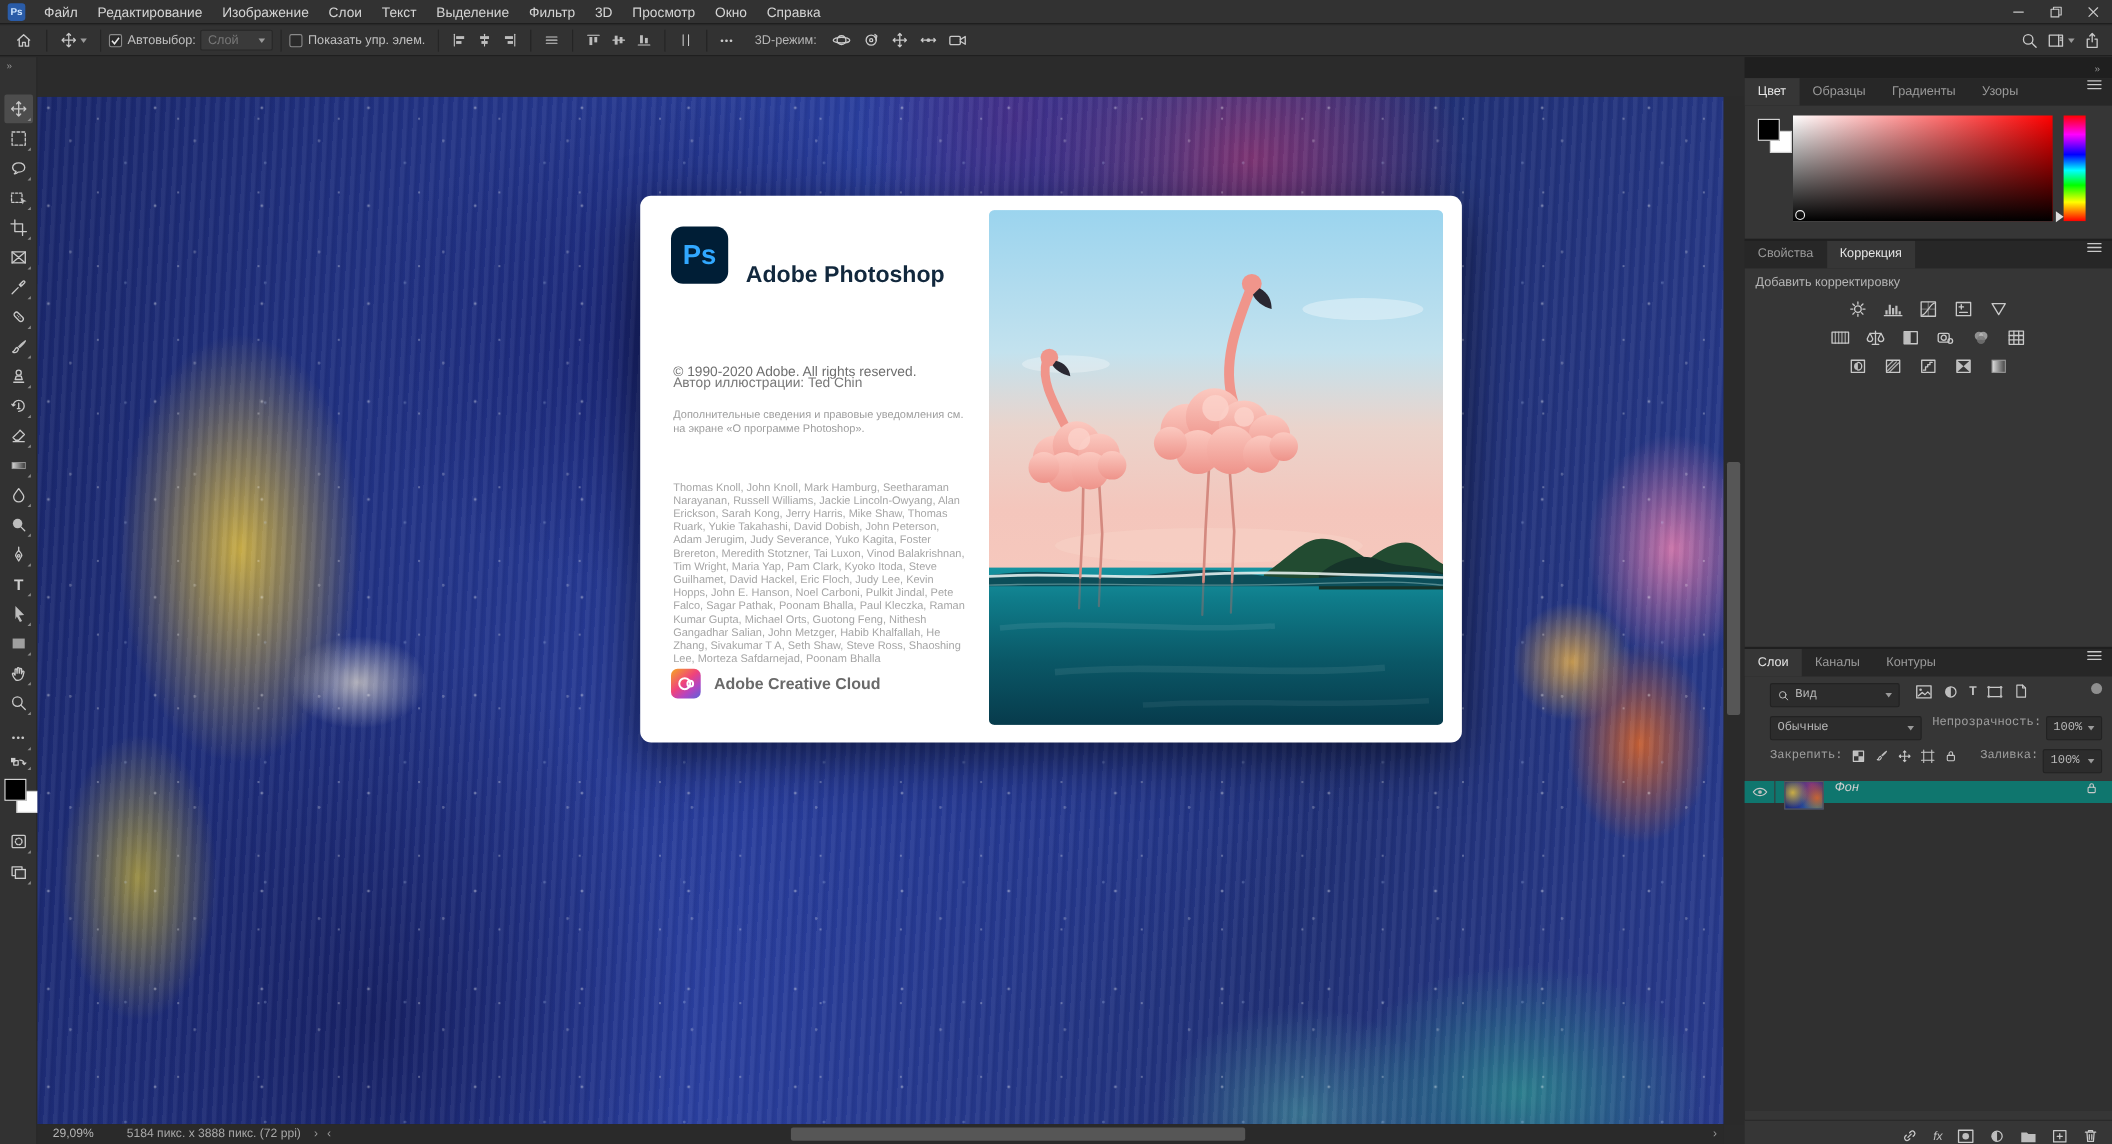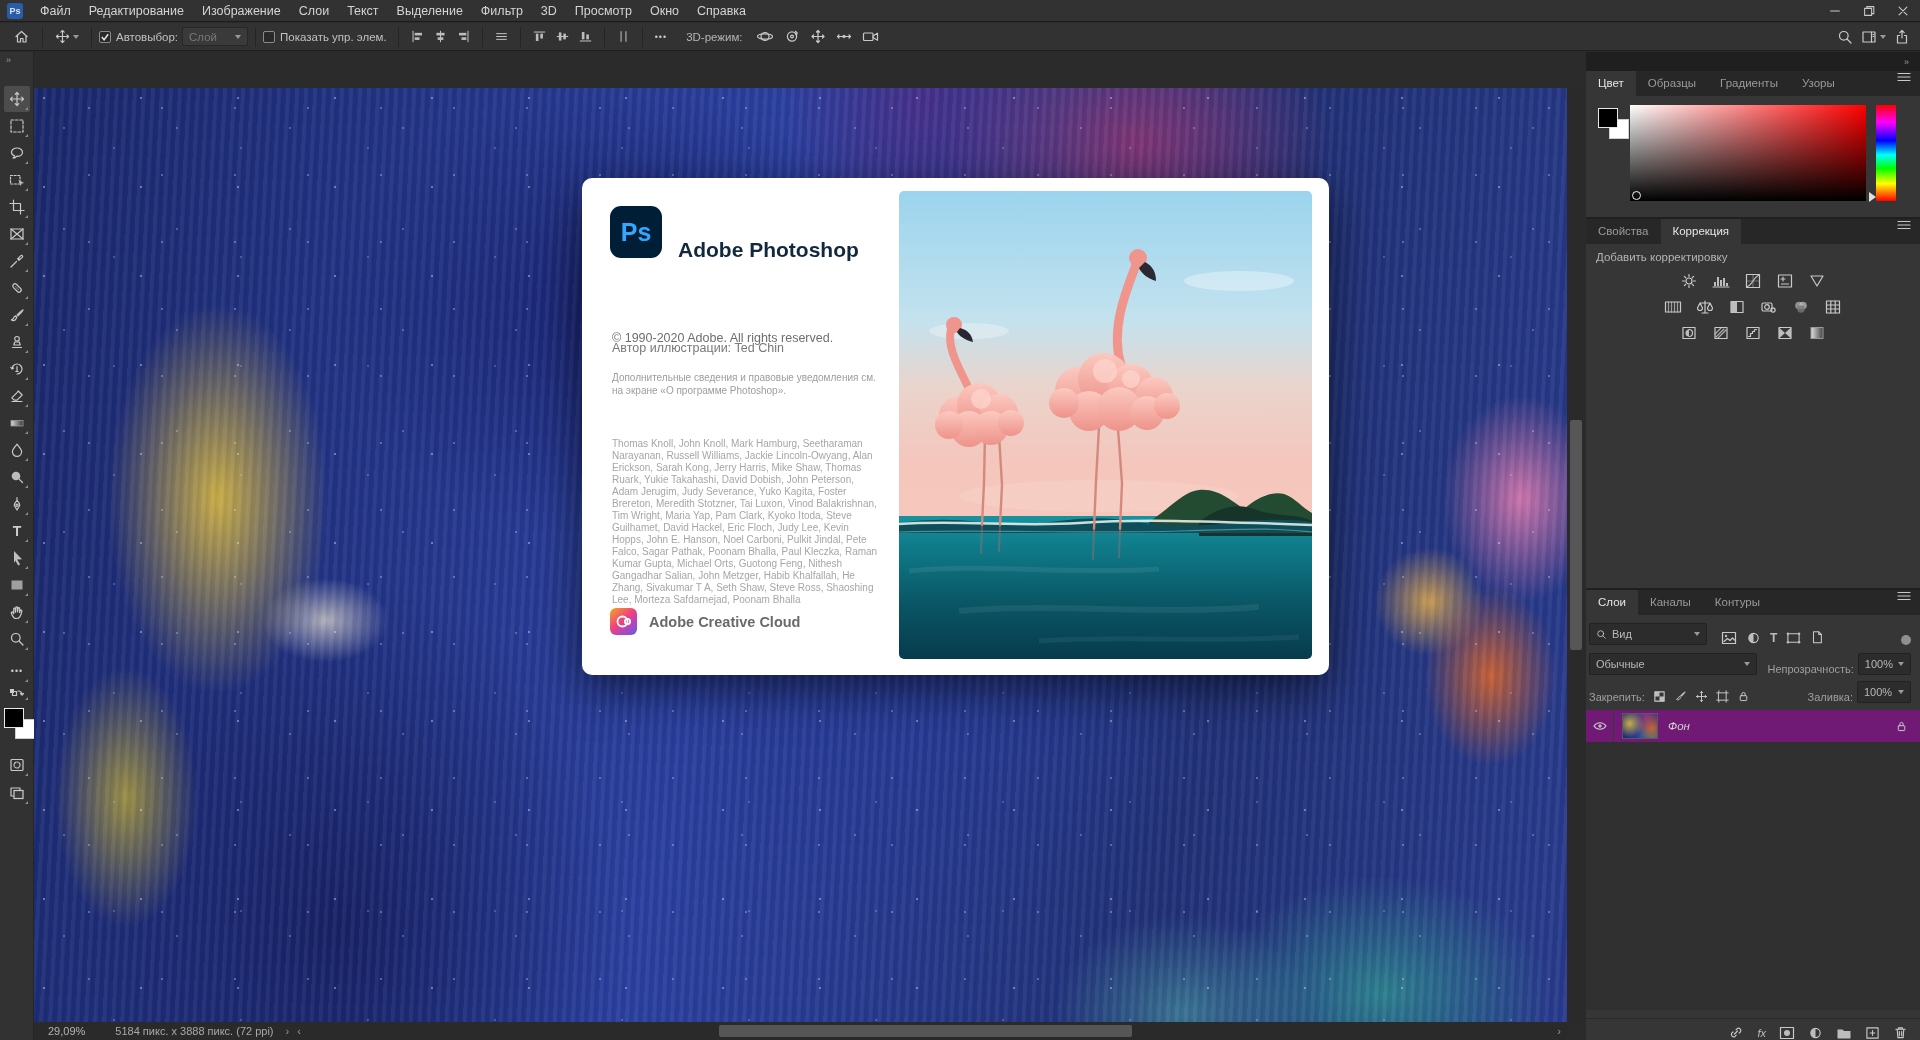--- a/index.html
+++ b/index.html
@@ -128,29 +128,29 @@
     border-top:5px solid transparent; border-bottom:5px solid transparent; border-left:7px solid #e0e0e0; }
 
   
   #adj-body { height:344px; padding-top:7px; }
   #adj-label { font-size:11.5px; color:#b4b4b4; padding-left:10px; }
   .adj-row { display:flex; justify-content:center; gap:10px; margin-top:9px; }
   .adj-ic { width:22px; height:17px; display:flex; align-items:center; justify-content:center; }
 
   
   #layers-body { position:relative; height:425px; }
-  .lrow { display:flex; align-items:flex-end; margin:6px 9px 0 3px; height:24px; font-size:11px; color:#9e9e9e; }
+  .lrow { display:flex; align-items:flex-start; margin:6px 9px 0 23px; height:24px; font-size:11px; color:#9e9e9e;font-family:Liberation Mono, monospace; }
   .field { background:#2c2c2c; border:1px solid #222; border-radius:2px; height:22px;
     display:flex; align-items:center; padding:0 6px; color:#b8b8b8; gap:5px; }
   .field .chev { margin-left:auto; }
   .vfield { width:54px; justify-content:flex-end; }
   .ficons { display:flex; align-items:center; gap:9px; margin-left:14px; }
   .toggle-dot { width:10px; height:10px; border-radius:50%; background:#8f8f8f; margin-left:auto; }
   #layer-list { margin-top:7px; background:#303030; height:300px; }
-  .layer-row { height:32px; background:#701a75; display:flex; align-items:center; }
+  .layer-row { height:20px; background:#0f766e; display:flex; }
   .eye-cell { width:28px; display:flex; justify-content:center; border-right:1px solid #383838; align-self:stretch; align-items:center; }
   .thumb { width:36px; height:26px; margin-left:8px; border:1px solid #5a5a5a;
     background-color:#1d2b6e;
     background-image:radial-gradient(circle at 20% 40%, rgba(219,186,64,.9), transparent 45%),
       radial-gradient(circle at 85% 60%, rgba(214,100,44,.9), transparent 45%),
       radial-gradient(circle at 70% 10%, rgba(156,52,110,.8), transparent 50%),
       radial-gradient(circle at 85% 95%, rgba(44,130,142,.9), transparent 45%),
       linear-gradient(100deg,#1a276b,#2a3f9e 60%,#203075); }
   .lname { font-size:11.5px; font-style:italic; color:#d0d0d0; margin-left:10px; }
   .layer-lock { margin-left:auto; margin-right:12px; }

